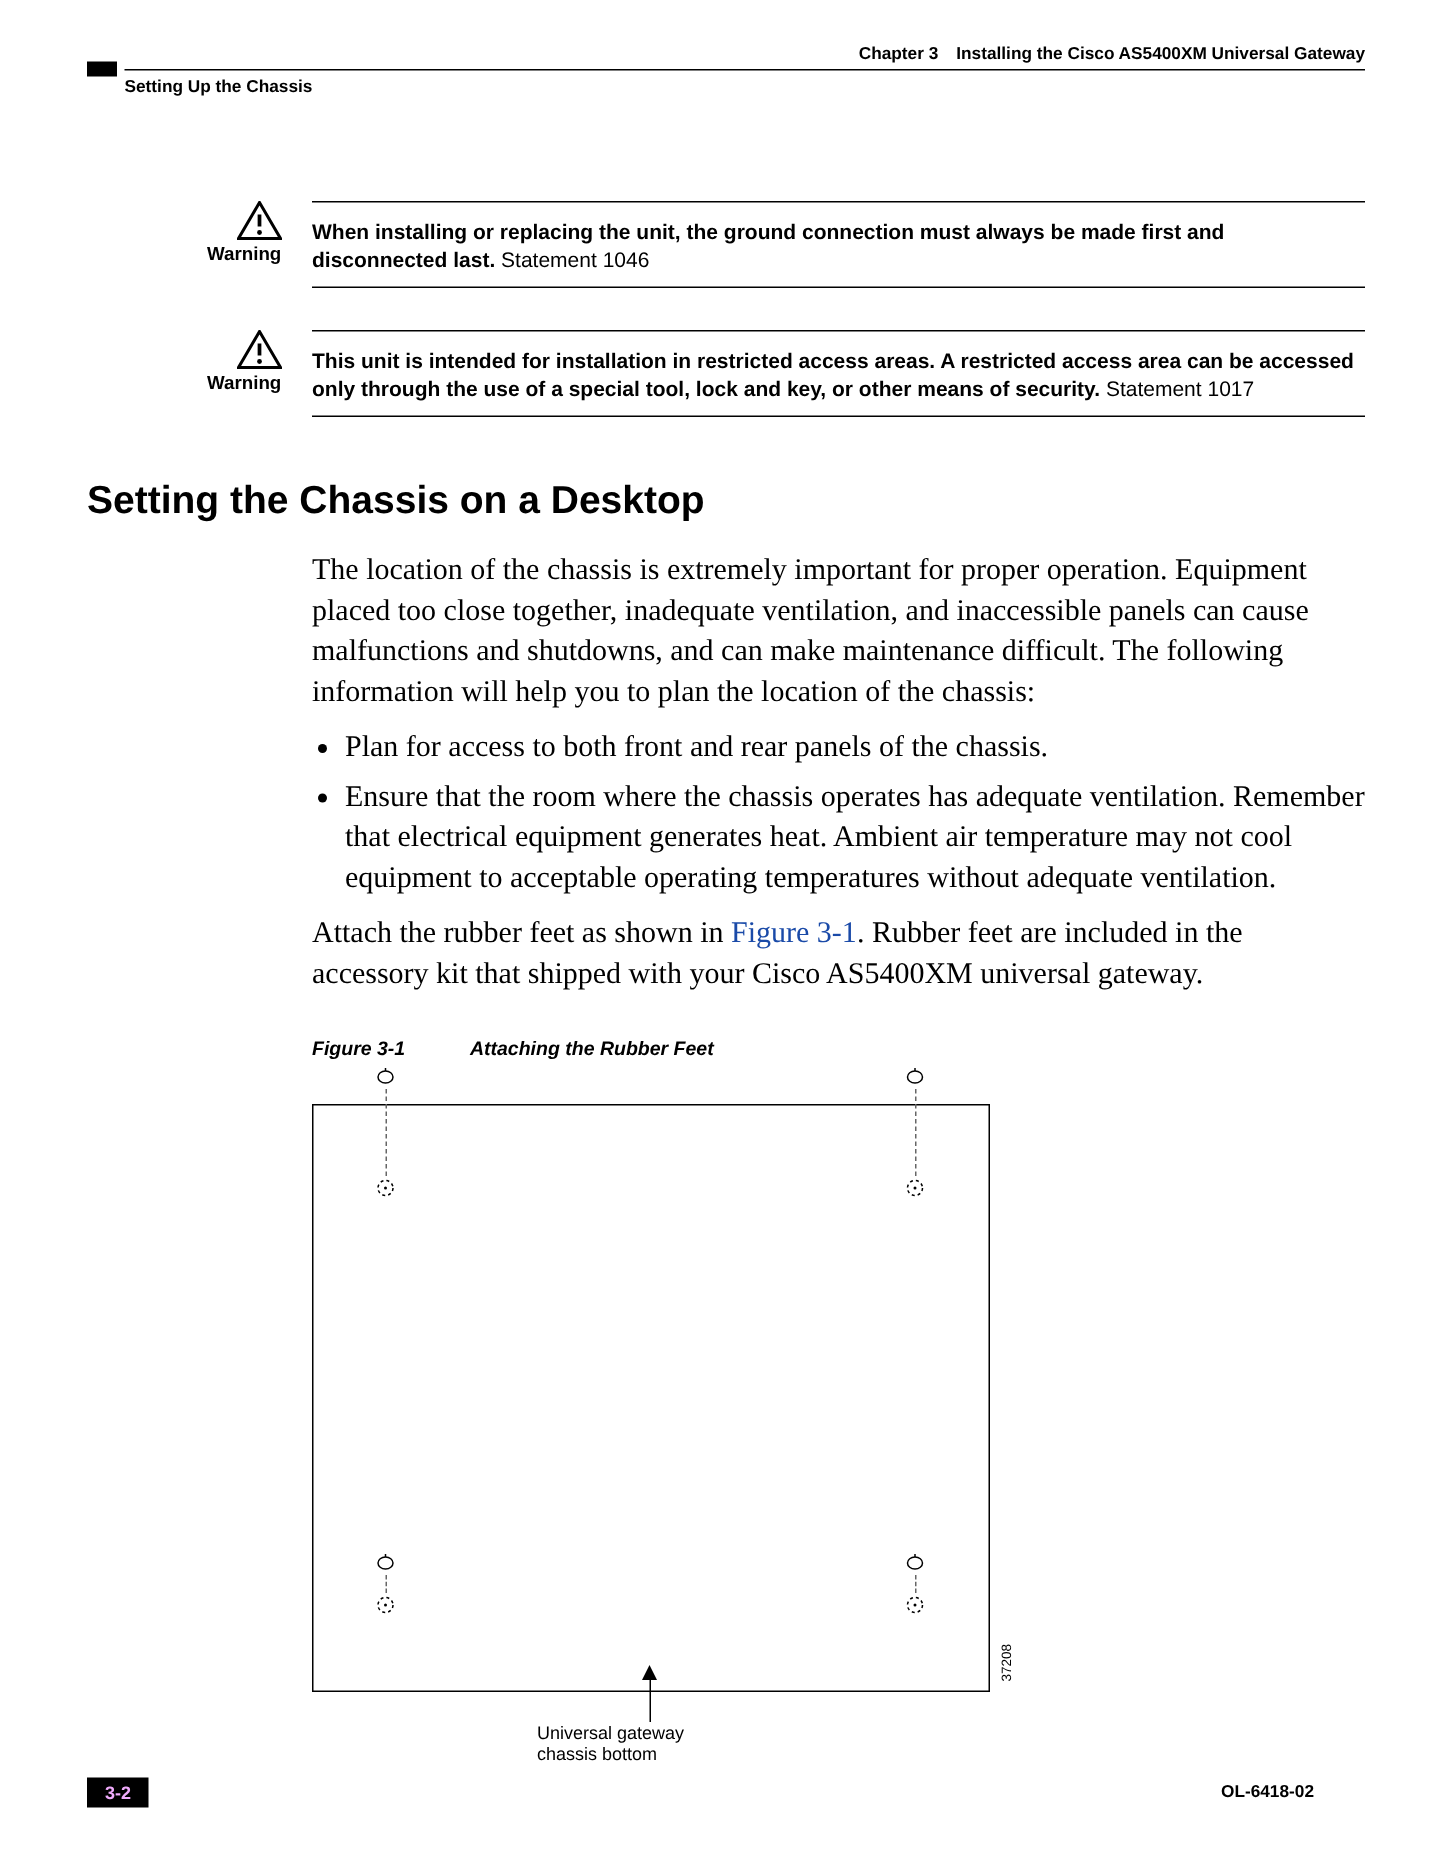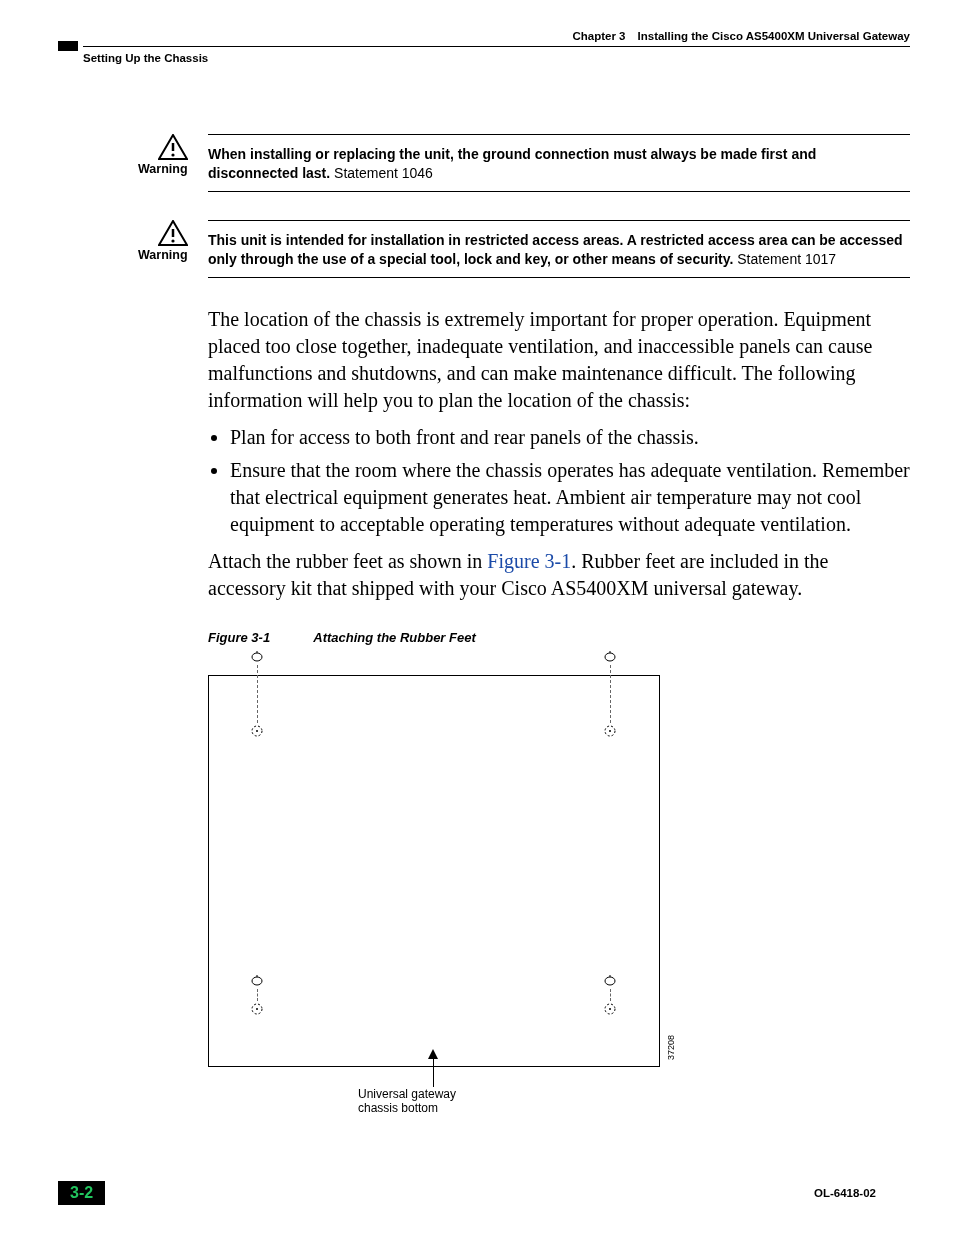--- a/index.html
+++ b/index.html
@@ -197,23 +197,23 @@
     background: #000;
   }
   .footer-row {
     display: flex;
     justify-content: space-between;
     align-items: center;
     margin-top: 6px;
   }
   .page-tab {
     background: #000;
-    color: #22c55e;
-    font-weight: bold;
-    font-size: 16px;
+    color: #f0abfc;
+    font-weight: bold;
+    font-size: 12px;
     padding: 3px 12px;
   }
   .doc-id {
     font-size: 11.5px;
     font-weight: bold;
   }
   .vrule {
     position: absolute;
     right: -6px;
     top: -3px;
@@ -263,20 +263,21 @@
           </svg>
       </span>
       <span>Warning</span>
     </div>
     <div class="warning-body">
       <span class="bold-run">This unit is intended for installation in restricted access areas. A restricted access area can be accessed only through the use of a special tool, lock and key, or other means of security.</span>
       <span class="statement">Statement 1017</span>
     </div>
   </div>
 
+  <h1 class="section-heading">Setting the Chassis on a Desktop</h1>
 
   <div class="body-text">
     <p>The location of the chassis is extremely important for proper operation. Equipment placed too close together, inadequate ventilation, and inaccessible panels can cause malfunctions and shutdowns, and can make maintenance difficult. The following information will help you to plan the location of the chassis:</p>
     <ul>
       <li>Plan for access to both front and rear panels of the chassis.</li>
       <li>Ensure that the room where the chassis operates has adequate ventilation. Remember that electrical equipment generates heat. Ambient air temperature may not cool equipment to acceptable operating temperatures without adequate ventilation.</li>
     </ul>
     <p>
       <span>Attach the rubber feet as shown in </span><span class="fig-link">Figure 3-1</span><span>. Rubber feet are included in the accessory kit that shipped with your Cisco AS5400XM universal gateway.</span>
     </p>

